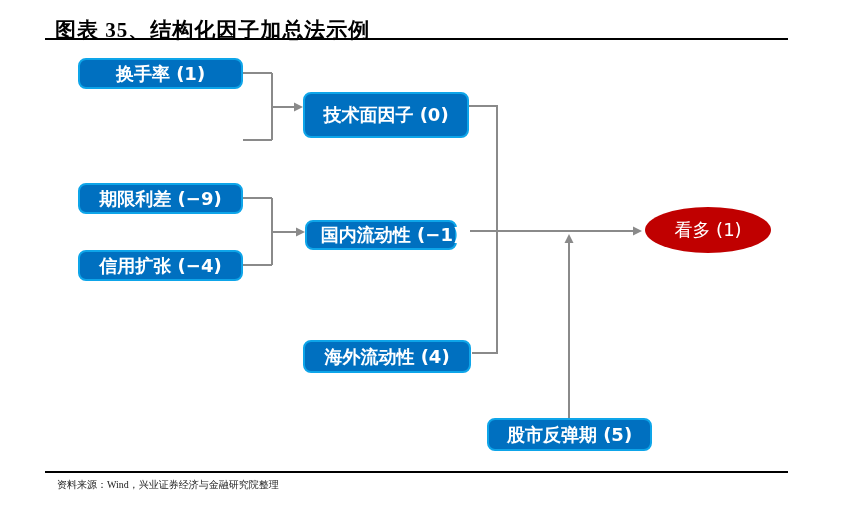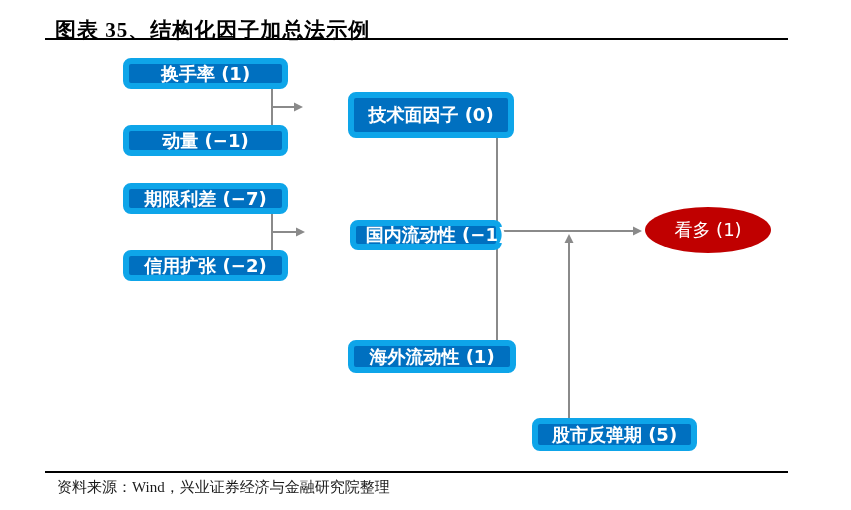--- a/index.html
+++ b/index.html
@@ -33,31 +33,30 @@
   .connectors {
     position: absolute;
     left: 0; top: 0;
     width: 851px; height: 510px;
   }
   .connectors .wire { stroke: var(--connector, #8a8a8a); stroke-width: 2; fill: none; }
   .connectors .head { fill: var(--connector, #8a8a8a); stroke: none; }
   .node {
     position: absolute;
     background: var(--blue, #0070C0);
-    border: 6px solid #0ea5e9;
+    border: 2px solid #0ea5e9;
     border-radius: 8px;
     color: #ffffff;
     font-size: 18px;
     font-weight: bold;
     display: flex;
     align-items: center;
     justify-content: center;
     white-space: nowrap;
     box-sizing: border-box;
-    margin-left: 45px;
   }
   .n-turnover   { left: 78px;  top: 58px;  width: 165px; height: 31px; }
   .n-momentum   { left: 78px;  top: 125px; width: 165px; height: 31px; }
   .n-termspread { left: 78px;  top: 183px; width: 165px; height: 31px; }
   .n-credit     { left: 78px;  top: 250px; width: 165px; height: 31px; }
   .n-technical  { left: 303px; top: 92px;  width: 166px; height: 46px; }
   .n-domestic   { left: 305px; top: 220px; width: 152px; height: 30px; padding-left: 20px; }
   .n-overseas   { left: 303px; top: 340px; width: 168px; height: 33px; }
   .n-rebound    { left: 487px; top: 418px; width: 165px; height: 33px; }
   .conclusion {
@@ -80,21 +79,21 @@
     top: 471px;
     width: 743px;
     height: 2px;
     background: #000000;
   }
   .source-note {
     position: absolute;
     left: 57px;
     top: 478px;
     font-family: "Liberation Serif", "DejaVu Serif", serif;
-    font-size: 15px;
+    font-size: 10px;
     color: #1a1a1a;
     white-space: nowrap;
   }
 </style>
 </head>
 <body>
 
 <div class="stage">
 
   <div class="chart-title">图表 35、结构化因子加总法示例</div>
@@ -111,27 +110,26 @@
     <path class="wire" d="M469,106 L497,106 L497,353 L472,353"></path>
 
     <path class="wire" d="M470,231 L634,231"></path>
     <polygon class="head" points="633,226.5 642,231 633,235.5"></polygon>
 
     <path class="wire" d="M569,418 L569,242"></path>
     <polygon class="head" points="564.5,243 569,234 573.5,243"></polygon>
   </svg>
 
   <div class="node n-turnover">换手率 (1)</div>
-  <div class="node n-momentum">动量 (−1)</div>
-  <div class="node n-termspread">期限利差 (−7)</div>
-  <div class="node n-credit">信用扩张 (−2)</div>
+  <div class="node n-termspread">期限利差 (−9)</div>
+  <div class="node n-credit">信用扩张 (−4)</div>
 
   <div class="node n-technical">技术面因子 (0)</div>
   <div class="node n-domestic">国内流动性 (−1)</div>
-  <div class="node n-overseas">海外流动性 (1)</div>
+  <div class="node n-overseas">海外流动性 (4)</div>
   <div class="node n-rebound">股市反弹期 (5)</div>
 
   <div class="conclusion">看多 (1)</div>
 
   <div class="bottom-rule"></div>
   <div class="source-note">资料来源：Wind，兴业证券经济与金融研究院整理</div>
 
 </div>
 
 </body></html>

